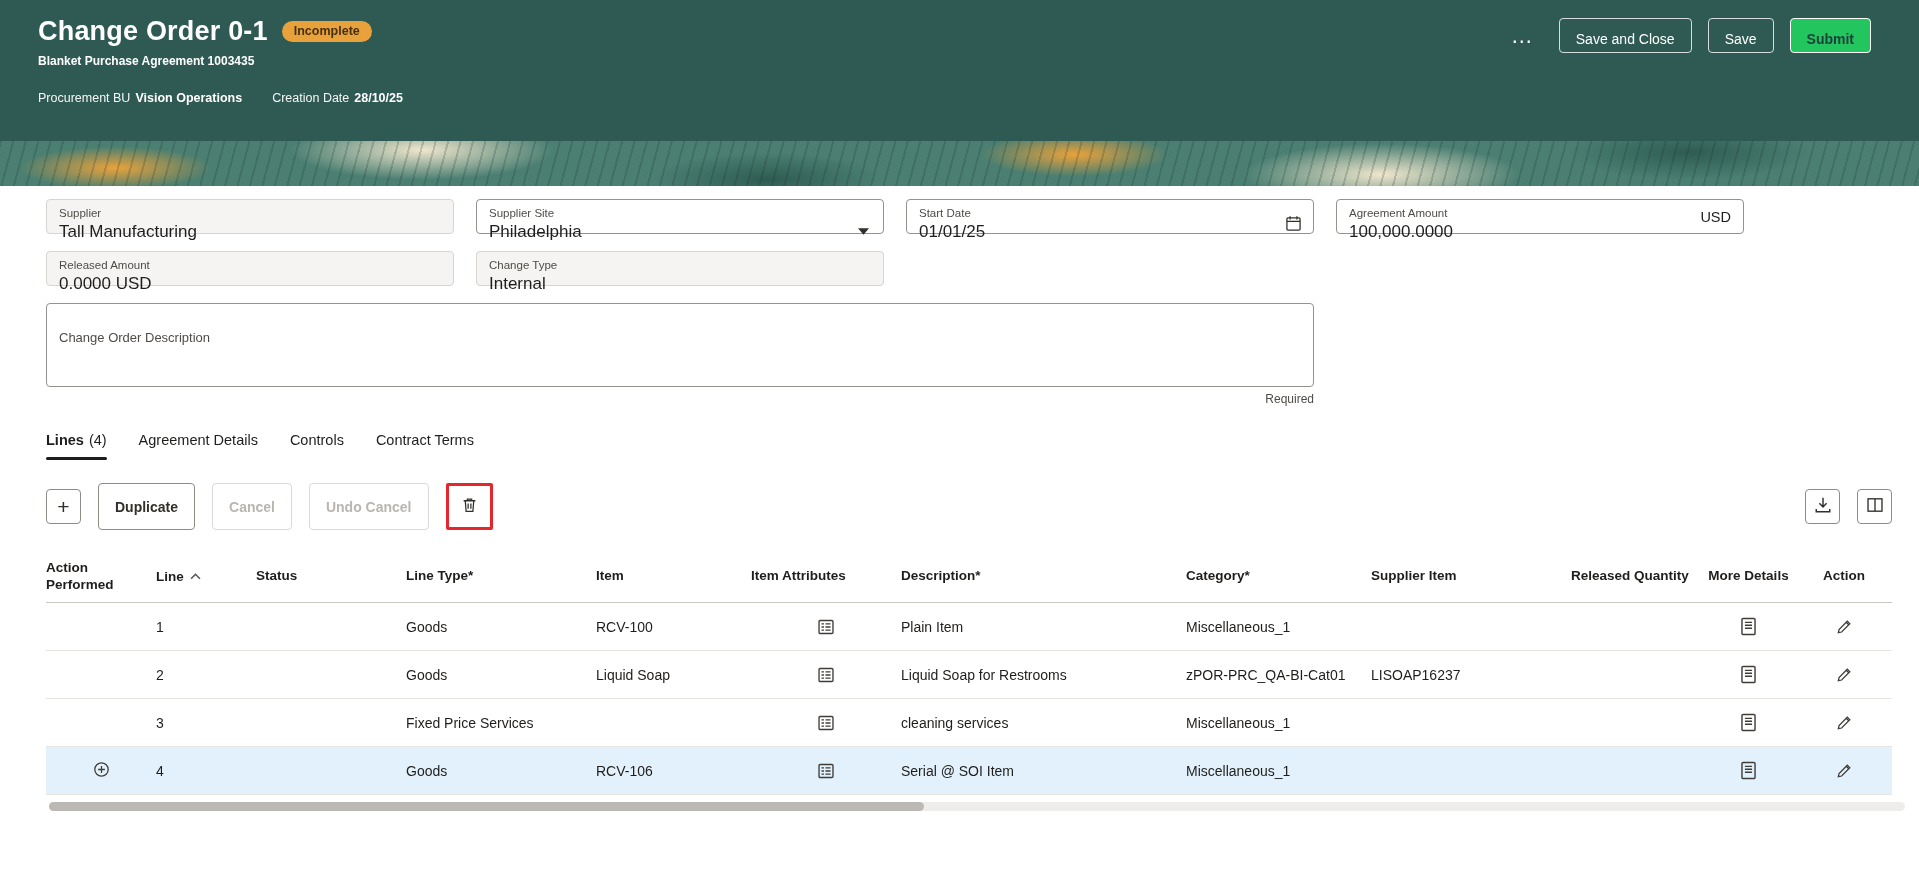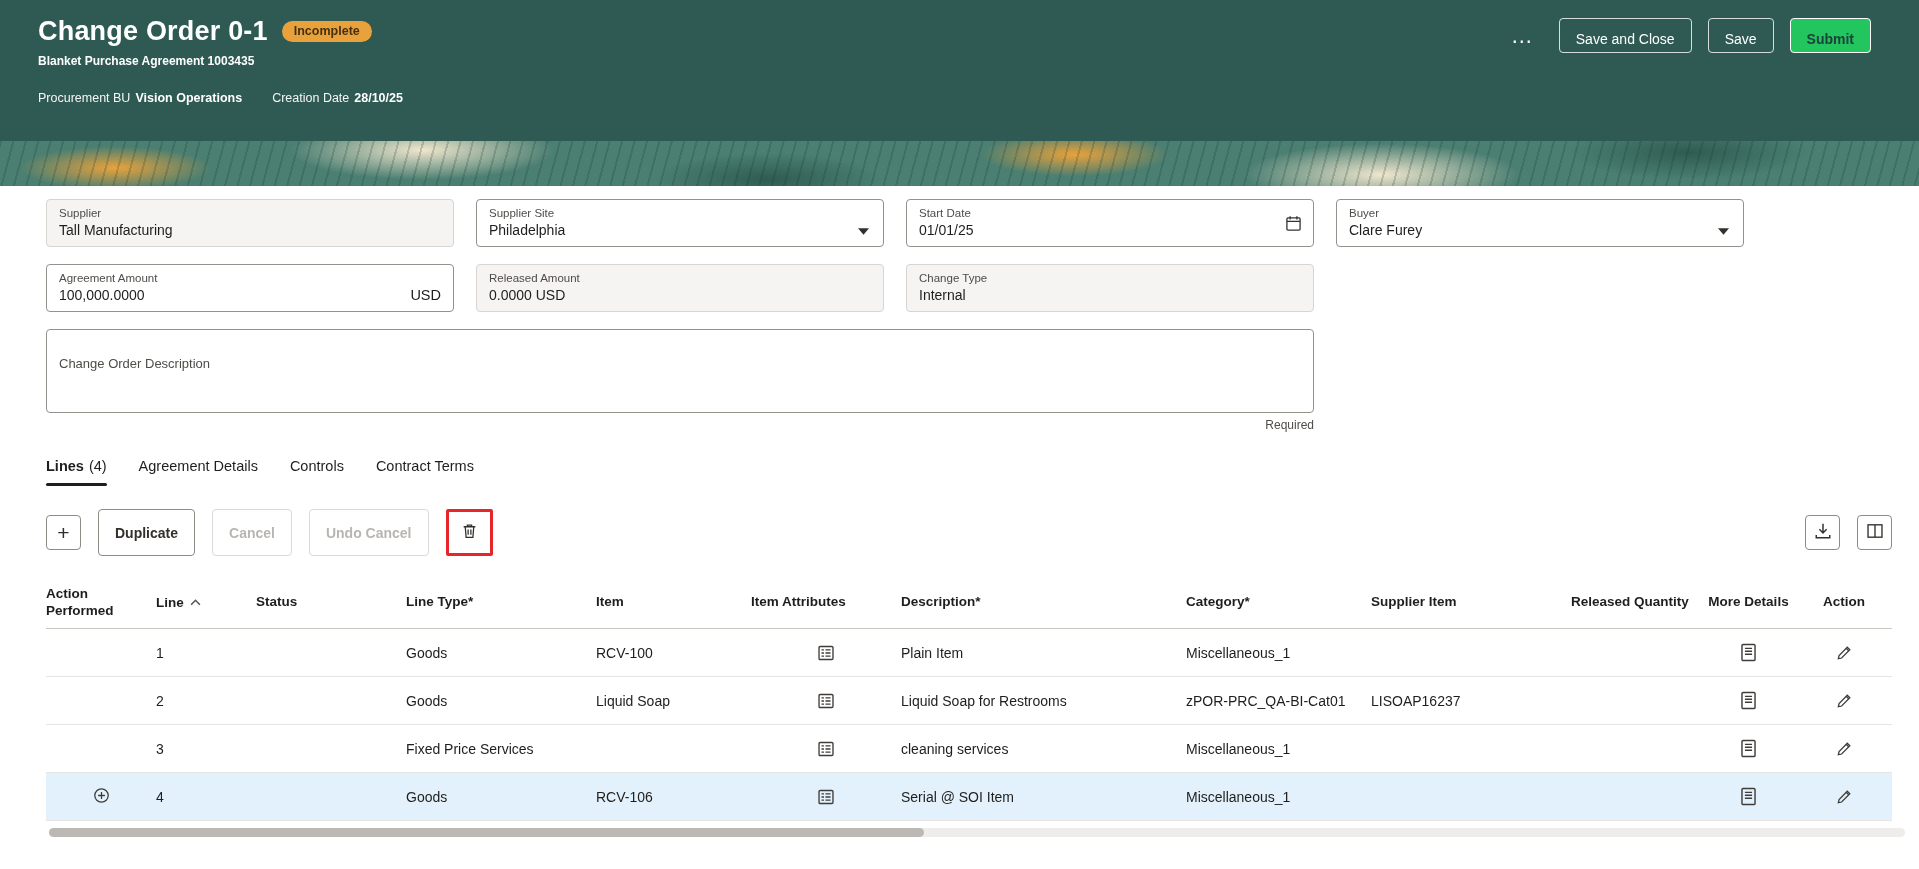--- a/index.html
+++ b/index.html
@@ -32,25 +32,25 @@
       radial-gradient(ellipse 220px 50px at 22% 20%, #f0e6cd, transparent 60%),
       radial-gradient(ellipse 190px 44px at 40% 85%, #2f5c52, transparent 60%),
       radial-gradient(ellipse 170px 40px at 56% 30%, #e9a23b, transparent 55%),
       radial-gradient(ellipse 230px 52px at 72% 75%, #f0e6cd, transparent 60%),
       radial-gradient(ellipse 200px 46px at 88% 25%, #2f5c52, transparent 60%);
   }
 
   
   .main { padding-left:46px; }
   .form-grid { display:grid; grid-template-columns:repeat(4,408px); column-gap:22px; row-gap:17px; margin-top:13px; }
-  .field { position:relative; height:48px; border:1px solid #95918c; border-radius:4px;
+  .field { position:relative; height:35px; border:1px solid #95918c; border-radius:4px;
            background:#fff; padding:7px 12px 0; cursor:text; }
   .field.readonly { background:#f5f4f2; border-color:#d8d5d1; cursor:default; }
   .field-label { display:block; font-size:11.5px; color:#4f4c48; }
-  .field-value { display:block; font-size:14px; color:#201e1c; margin-top:3px; white-space:nowrap; }
+  .field-value { display:block; font-size:17px; color:#201e1c; margin-top:3px; white-space:nowrap; }
   .caret-icon { position:absolute; right:14px; top:21px; color:#33302c; }
   .cal-icon { position:absolute; right:11px; top:15px; color:#33302c; }
   .suffix { position:absolute; right:12px; bottom:8px; font-size:14.5px; color:#201e1c; }
 
   .desc-box { width:1268px; height:84px; border:1px solid #95918c; border-radius:4px;
               margin-top:17px; padding:24px 12px 0; cursor:text; }
   .desc-label { font-size:13px; color:#4f4c48; }
   .required-hint { width:1268px; text-align:right; font-size:12px; color:#4f4c48; margin-top:5px; }
 
   
@@ -147,29 +147,20 @@
         <span class="field-label">Start Date</span>
         <span class="field-value">01/01/25</span>
         <span class="cal-icon">
           <svg width="17" height="17" viewBox="0 0 16 16" fill="none" stroke="currentColor" stroke-width="1.2">
               <rect x="1.8" y="2.8" width="12.4" height="11.4" rx="1"></rect>
               <path d="M1.8 6h12.4M4.8 1.2v3M11.2 1.2v3"></path>
             </svg>
         </span>
       </div>
 
-      <div class="field">
-        <span class="field-label">Buyer</span>
-        <span class="field-value">Clare Furey</span>
-        <span class="caret-icon">
-          <svg width="11" height="7" viewBox="0 0 10 6" fill="currentColor">
-              <path d="M0 0l5 6 5-6z"></path>
-            </svg>
-        </span>
-      </div>
       <div class="field">
         <span class="field-label">Agreement Amount</span>
         <span class="field-value">100,000.0000</span>
         <span class="suffix">USD</span>
       </div>
       <div class="field readonly">
         <span class="field-label">Released Amount</span>
         <span class="field-value">0.0000 USD</span>
       </div>
       <div class="field readonly">

